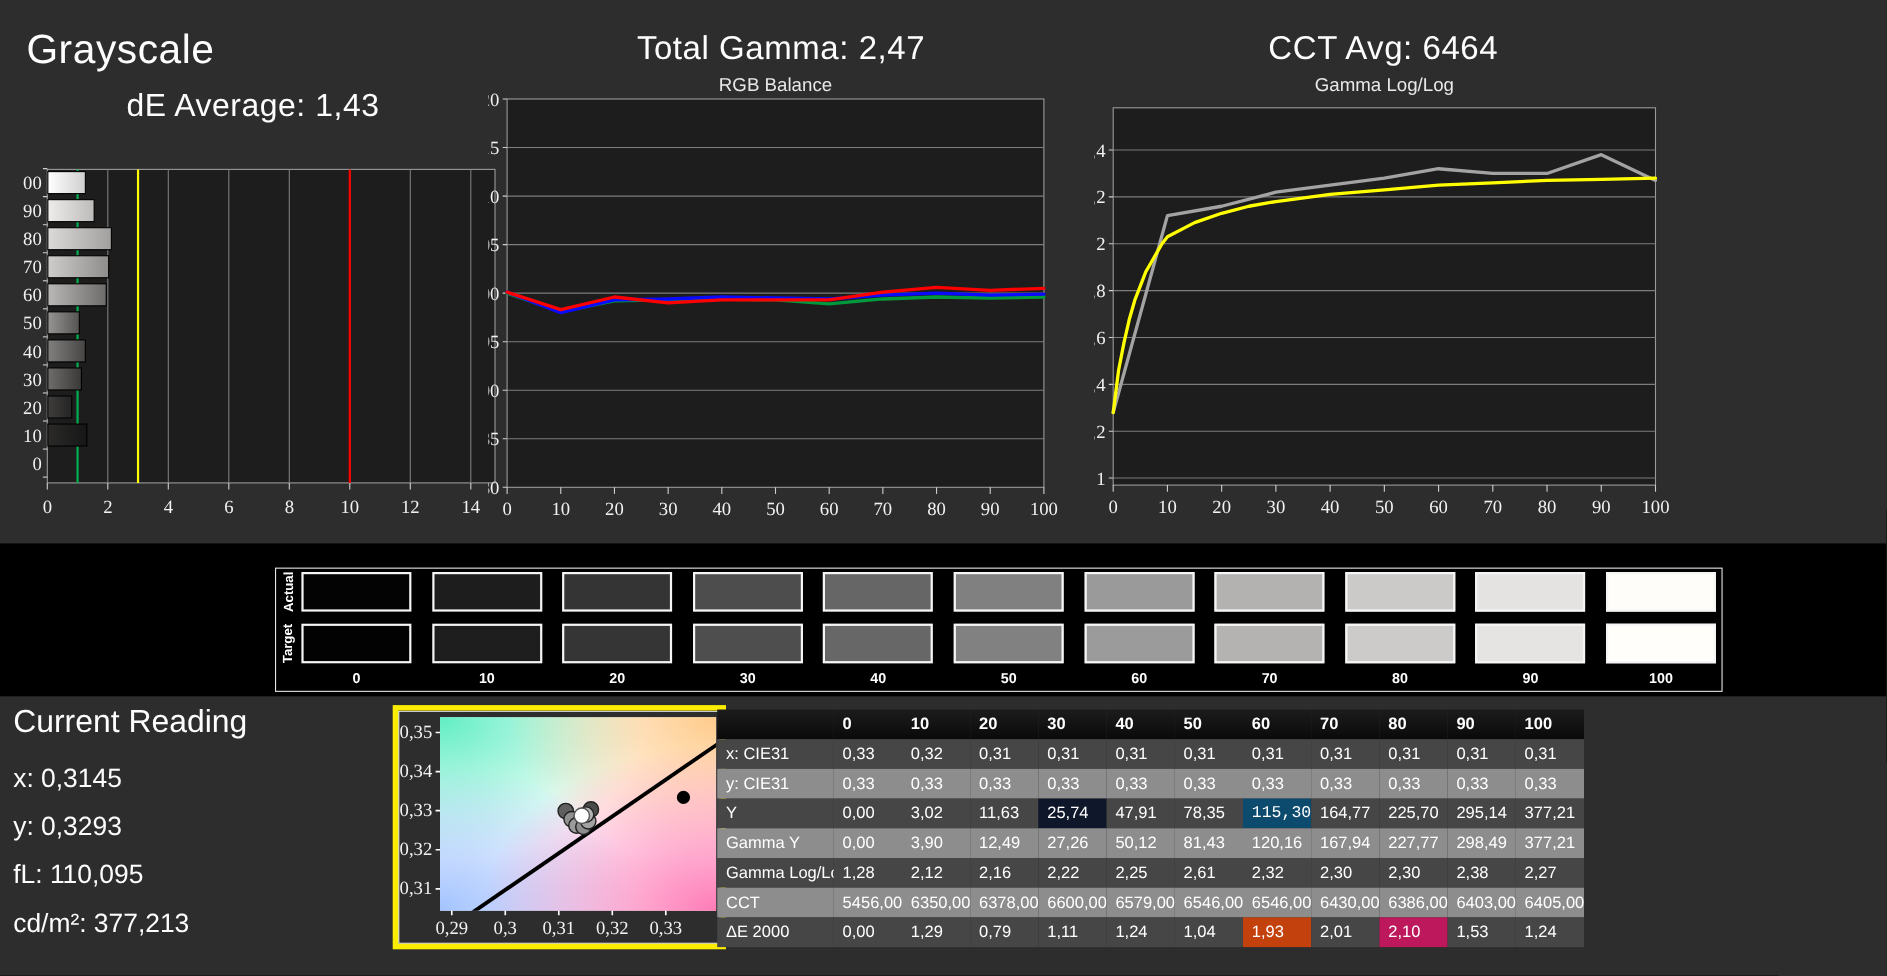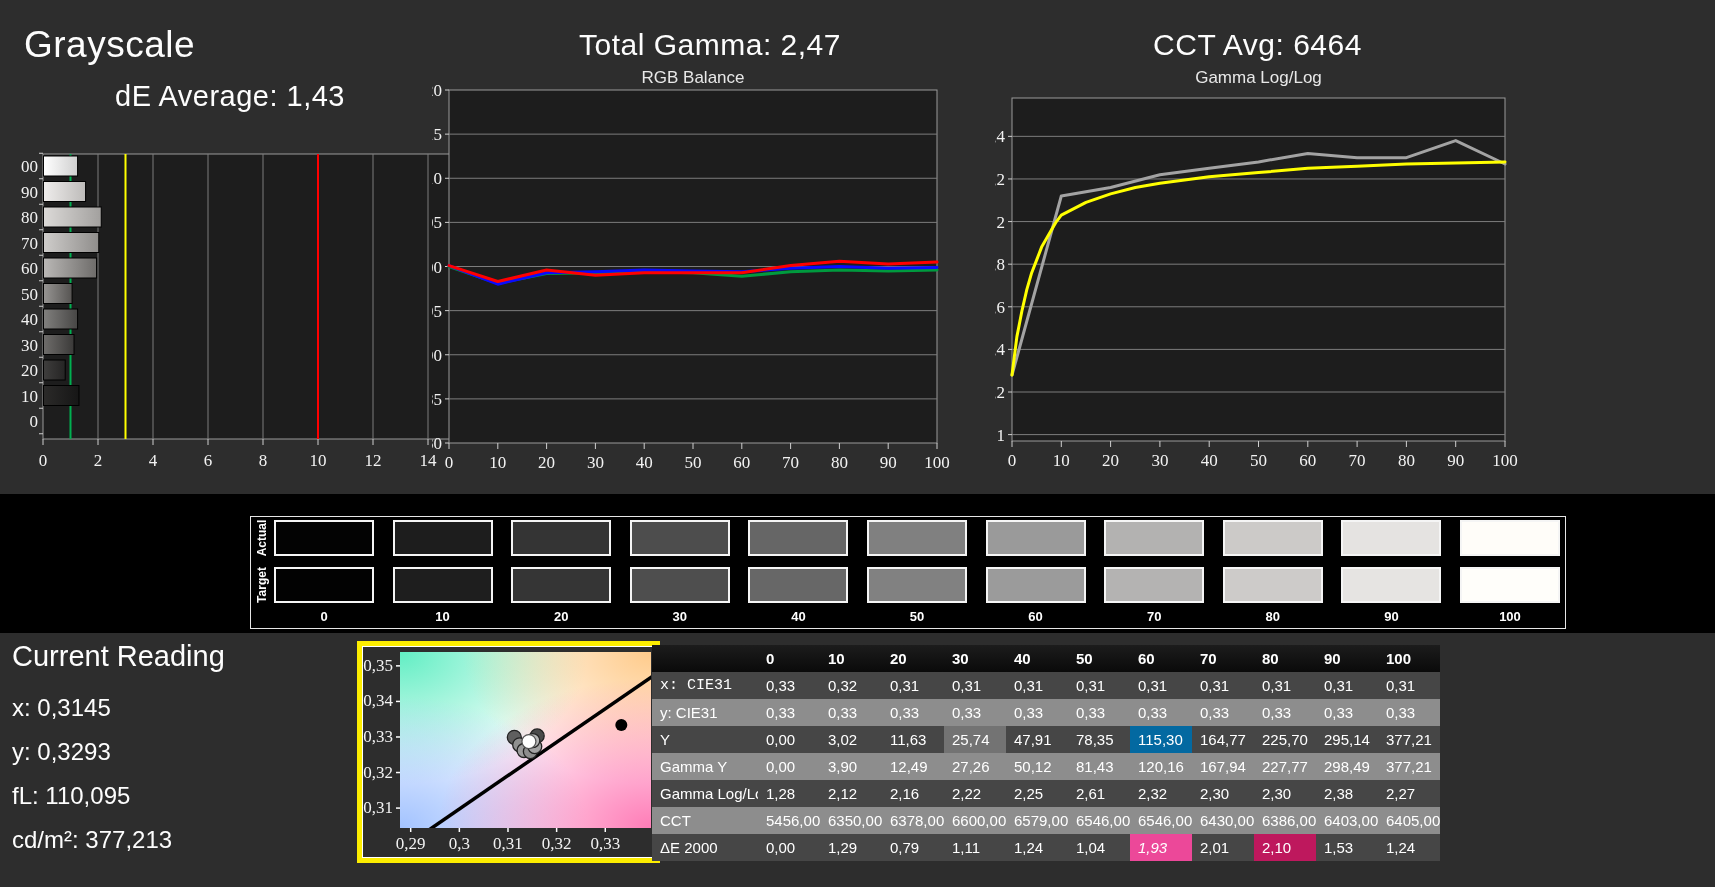--- a/index.html
+++ b/index.html
@@ -11,21 +11,21 @@
   .panel{position:absolute;left:0;width:1715px;background:#2d2d2d;}
   #top-panel{top:0;height:494px;}
   #bottom-panel{top:633px;height:254px;}
   .big-title{position:absolute;font-weight:300;color:#fdfdfd;letter-spacing:.5px;}
   #grayscale-title{left:24px;top:24px;font-size:37px;}
   #de-average{left:115px;top:80px;font-size:29px;}
   #total-gamma{left:450px;top:28px;width:520px;text-align:center;font-size:30px;}
   #cct-avg{left:995px;top:28px;width:525px;text-align:center;font-size:30px;}
   .chart{position:absolute;}
   #deltae-chart{left:20px;top:118px;width:460px;height:360px;}
-  #rgb-chart{left:432px;top:60px;width:520px;height:415px;}
+  #rgb-chart{left:444px;top:60px;width:520px;height:415px;}
   #gamma-chart{left:995px;top:60px;width:525px;height:415px;}
   .chart-subtitle{position:absolute;text-align:center;font-size:17px;color:#e8e8e8;font-weight:300;}
   #deltae-chart .chart-subtitle{left:23px;width:407px;top:6px;}
   #rgb-chart .chart-subtitle{left:17px;width:488px;top:8px;}
   #gamma-chart .chart-subtitle{left:17px;width:493px;top:8px;}
   svg text{fill:#f2f2f2;}
   .axis-serif{font-family:"Liberation Serif",serif;font-size:17px;}
   
   #patch-box{position:absolute;left:250px;top:516px;width:1316px;height:113px;
     border:1px solid #e6e6e6;background:#000;box-sizing:border-box;}
@@ -396,21 +396,21 @@
     <div class="tcell hdr" style="background: linear-gradient(rgb(28, 28, 28), rgb(10, 10, 10));">10</div>
     <div class="tcell hdr" style="background: linear-gradient(rgb(28, 28, 28), rgb(10, 10, 10));">20</div>
     <div class="tcell hdr" style="background: linear-gradient(rgb(28, 28, 28), rgb(10, 10, 10));">30</div>
     <div class="tcell hdr" style="background: linear-gradient(rgb(28, 28, 28), rgb(10, 10, 10));">40</div>
     <div class="tcell hdr" style="background: linear-gradient(rgb(28, 28, 28), rgb(10, 10, 10));">50</div>
     <div class="tcell hdr" style="background: linear-gradient(rgb(28, 28, 28), rgb(10, 10, 10));">60</div>
     <div class="tcell hdr" style="background: linear-gradient(rgb(28, 28, 28), rgb(10, 10, 10));">70</div>
     <div class="tcell hdr" style="background: linear-gradient(rgb(28, 28, 28), rgb(10, 10, 10));">80</div>
     <div class="tcell hdr" style="background: linear-gradient(rgb(28, 28, 28), rgb(10, 10, 10));">90</div>
     <div class="tcell hdr" style="background: linear-gradient(rgb(28, 28, 28), rgb(10, 10, 10));">100</div>
-    <div class="tcell" style="background: rgb(70, 70, 70); font-family: Liberation Mono, monospace;">x: CIE31</div>
+    <div class="tcell" style="background: rgb(70, 70, 70);">x: CIE31</div>
     <div class="tcell" style="background: rgb(70, 70, 70);">0,33</div>
     <div class="tcell" style="background: rgb(70, 70, 70);">0,32</div>
     <div class="tcell" style="background: rgb(70, 70, 70);">0,31</div>
     <div class="tcell" style="background: rgb(70, 70, 70);">0,31</div>
     <div class="tcell" style="background: rgb(70, 70, 70);">0,31</div>
     <div class="tcell" style="background: rgb(70, 70, 70);">0,31</div>
     <div class="tcell" style="background: rgb(70, 70, 70);">0,31</div>
     <div class="tcell" style="background: rgb(70, 70, 70);">0,31</div>
     <div class="tcell" style="background: rgb(70, 70, 70);">0,31</div>
     <div class="tcell" style="background: rgb(70, 70, 70);">0,31</div>
@@ -424,24 +424,24 @@
     <div class="tcell" style="background: rgb(141, 141, 141);">0,33</div>
     <div class="tcell" style="background: rgb(141, 141, 141);">0,33</div>
     <div class="tcell" style="background: rgb(141, 141, 141);">0,33</div>
     <div class="tcell" style="background: rgb(141, 141, 141);">0,33</div>
     <div class="tcell" style="background: rgb(141, 141, 141);">0,33</div>
     <div class="tcell" style="background: rgb(141, 141, 141);">0,33</div>
     <div class="tcell" style="background: rgb(70, 70, 70);">Y</div>
     <div class="tcell" style="background: rgb(70, 70, 70);">0,00</div>
     <div class="tcell" style="background: rgb(70, 70, 70);">3,02</div>
     <div class="tcell" style="background: rgb(70, 70, 70);">11,63</div>
-    <div class="tcell" style="background: #737373;">25,74</div>
+    <div class="tcell" style="background: #0f172a;">25,74</div>
     <div class="tcell" style="background: rgb(70, 70, 70);">47,91</div>
     <div class="tcell" style="background: rgb(70, 70, 70);">78,35</div>
-    <div class="tcell" style="background: #0369a1;">115,30</div>
+    <div class="tcell" style="background: #0c4a6e; font-family: Liberation Mono, monospace;">115,30</div>
     <div class="tcell" style="background: rgb(70, 70, 70);">164,77</div>
     <div class="tcell" style="background: rgb(70, 70, 70);">225,70</div>
     <div class="tcell" style="background: rgb(70, 70, 70);">295,14</div>
     <div class="tcell" style="background: rgb(70, 70, 70);">377,21</div>
     <div class="tcell" style="background: rgb(141, 141, 141);">Gamma Y</div>
     <div class="tcell" style="background: rgb(141, 141, 141);">0,00</div>
     <div class="tcell" style="background: rgb(141, 141, 141);">3,90</div>
     <div class="tcell" style="background: rgb(141, 141, 141);">12,49</div>
     <div class="tcell" style="background: rgb(141, 141, 141);">27,26</div>
     <div class="tcell" style="background: rgb(141, 141, 141);">50,12</div>
@@ -475,18 +475,18 @@
     <div class="tcell" style="background: rgb(141, 141, 141);">6386,00</div>
     <div class="tcell" style="background: rgb(141, 141, 141); text-align: center;">6403,00</div>
     <div class="tcell" style="background: rgb(141, 141, 141);">6405,00</div>
     <div class="tcell" style="background: rgb(70, 70, 70);">ΔE 2000</div>
     <div class="tcell" style="background: rgb(70, 70, 70);">0,00</div>
     <div class="tcell" style="background: rgb(70, 70, 70);">1,29</div>
     <div class="tcell" style="background: rgb(70, 70, 70);">0,79</div>
     <div class="tcell" style="background: rgb(70, 70, 70);">1,11</div>
     <div class="tcell" style="background: rgb(70, 70, 70);">1,24</div>
     <div class="tcell" style="background: rgb(70, 70, 70);">1,04</div>
-    <div class="tcell" style="background: #ec4899; font-style: italic;">1,93</div>
+    <div class="tcell" style="background: #c2410c;">1,93</div>
     <div class="tcell" style="background: rgb(70, 70, 70);">2,01</div>
     <div class="tcell" style="background: #be185d;">2,10</div>
     <div class="tcell" style="background: rgb(70, 70, 70);">1,53</div>
     <div class="tcell" style="background: rgb(70, 70, 70);">1,24</div>
   </div>
 
 </body></html>

